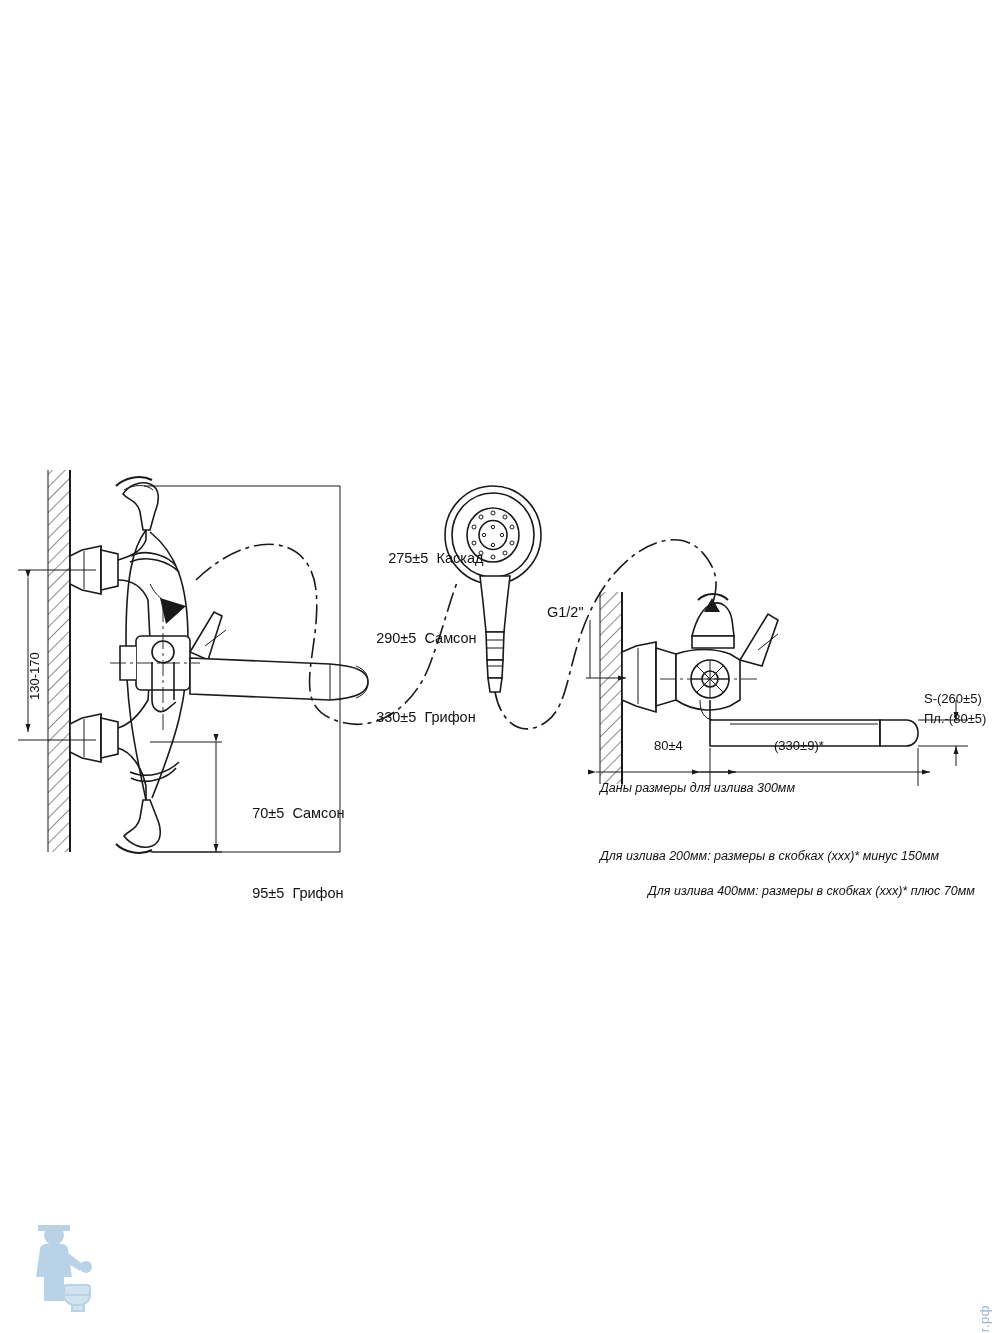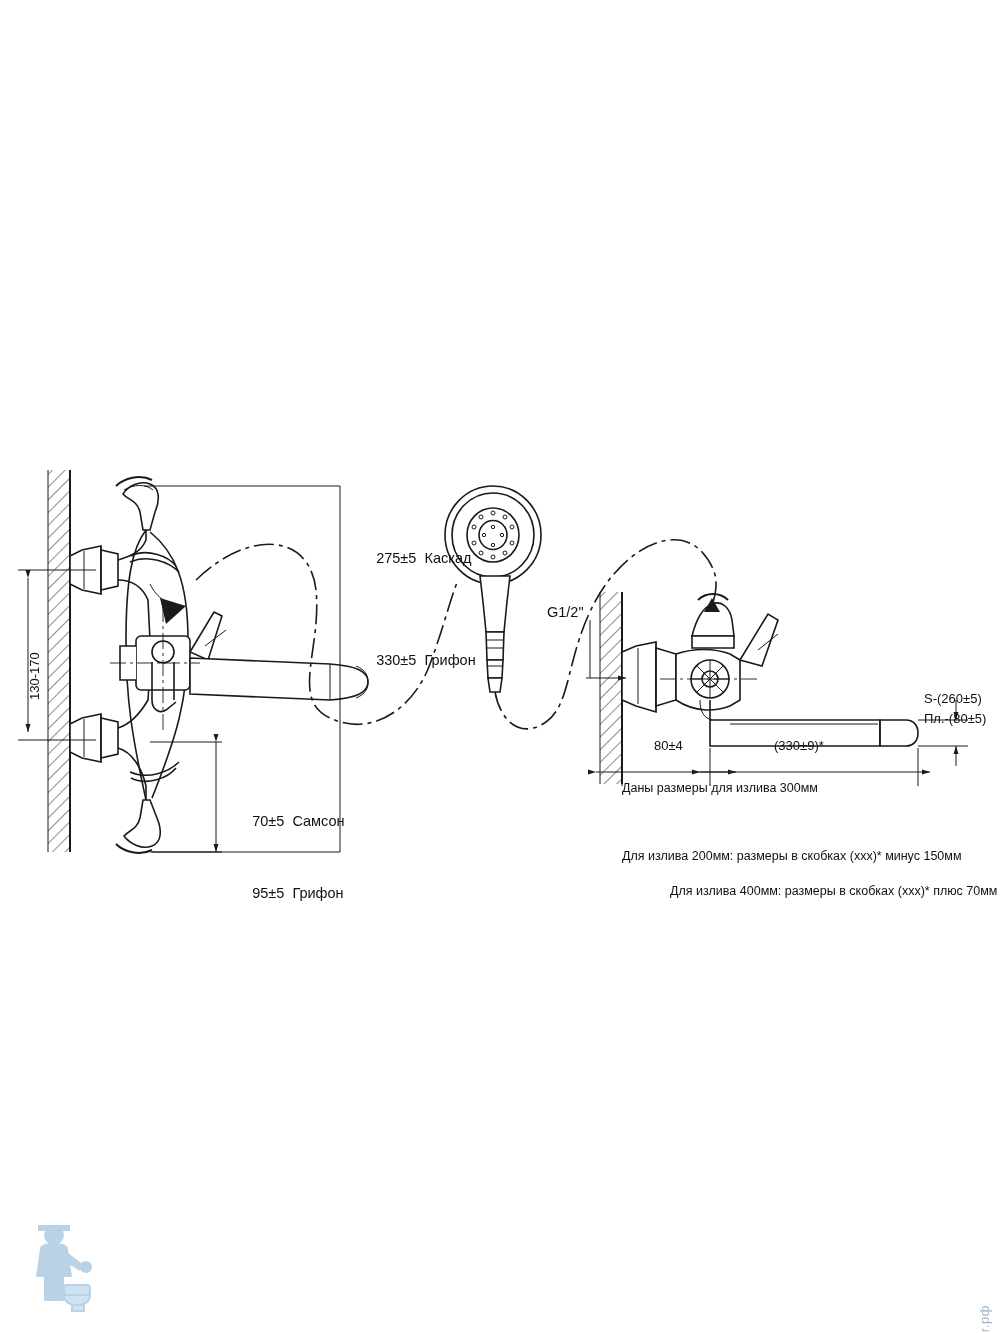--- a/index.html
+++ b/index.html
@@ -248,45 +248,48 @@
     </g>
 
     <g stroke="#1a1a1a" stroke-width="0.9" fill="none">
       <line x1="660" y1="679" x2="760" y2="679" stroke-dasharray="16,4,3,4"></line>
     </g>
   </svg>
 
   <div class="txt t13 rot" style="left:26px; top:700px;">130-170</div>
 
   <div style="position:absolute; left:352px; top:530px;">
-    <div class="txt t14" style="position:relative; left:0; top:0;">
+    <div class="txt t14" style="position:relative; left:12px; top:0;">
       <span>275±5</span><span>&nbsp;&nbsp;</span><span>Каскад</span>
     </div>
-    <div class="txt t14" style="position:relative; left:0; top:44px;text-align:center;">
+    <div class="txt t14" style="position:relative; left:0; top:22px;">
+      <span>290±5</span><span>&nbsp;&nbsp;</span><span>Самсон</span>
+    </div>
+    <div class="txt t14" style="position:relative; left:0; top:44px;">
       <span>330±5</span><span>&nbsp;&nbsp;</span><span>Грифон</span>
     </div>
   </div>
 
   <div style="position:absolute; left:228px; top:763px;">
-    <div class="txt t14" style="position:relative; left:0; top:30px;">
+    <div class="txt t14" style="position:relative; left:0; top:22px;">
       <span>70±5</span><span>&nbsp;&nbsp;</span><span>Самсон</span>
     </div>
     <div class="txt t14" style="position:relative; left:0; top:44px;">
       <span>95±5</span><span>&nbsp;&nbsp;</span><span>Грифон</span>
     </div>
   </div>
 
   <div class="txt t14" style="left:547px; top:603px;">G1/2"</div>
 
   <div class="txt t13" style="left:654px; top:737px;">80±4</div>
   <div class="txt t13" style="left:774px; top:737px;">(330±9)*</div>
   <div class="txt t13" style="left:924px; top:690px;">S-(260±5)</div>
   <div class="txt t13" style="left:924px; top:710px;">Пл.-(80±5)</div>
 
-  <div style="position:absolute; left:622px; top:780px;">
+  <div style="position:absolute; left:600px; top:780px;font-style:italic;">
     <div class="txt t12" style="position:relative; top:0;">Даны размеры для излива 300мм</div>
     <div class="txt t12" style="position:relative; top:19px;margin-top:32px;">Для излива 200мм: размеры в скобках (ххх)* минус 150мм</div>
     <div class="txt t12" style="position:relative; top:38px;margin-left:48px;">Для излива 400мм: размеры в скобках (ххх)* плюс 70мм</div>
   </div>
 
   <svg style="position:absolute; left:18px; bottom:14px; width:90px; height:100px;" viewBox="0 0 90 100">
     <g fill="#b9d2e6" stroke="none">
       <circle cx="36" cy="16" r="10"></circle>
       <path d="M20,12 L52,12 L52,6 L20,6 Z"></path>
       <path d="M22,30 C22,26 28,24 36,24 C44,24 50,26 50,30 L54,58 L46,58 L46,82 L26,82 L26,58 L18,58 Z"></path>

